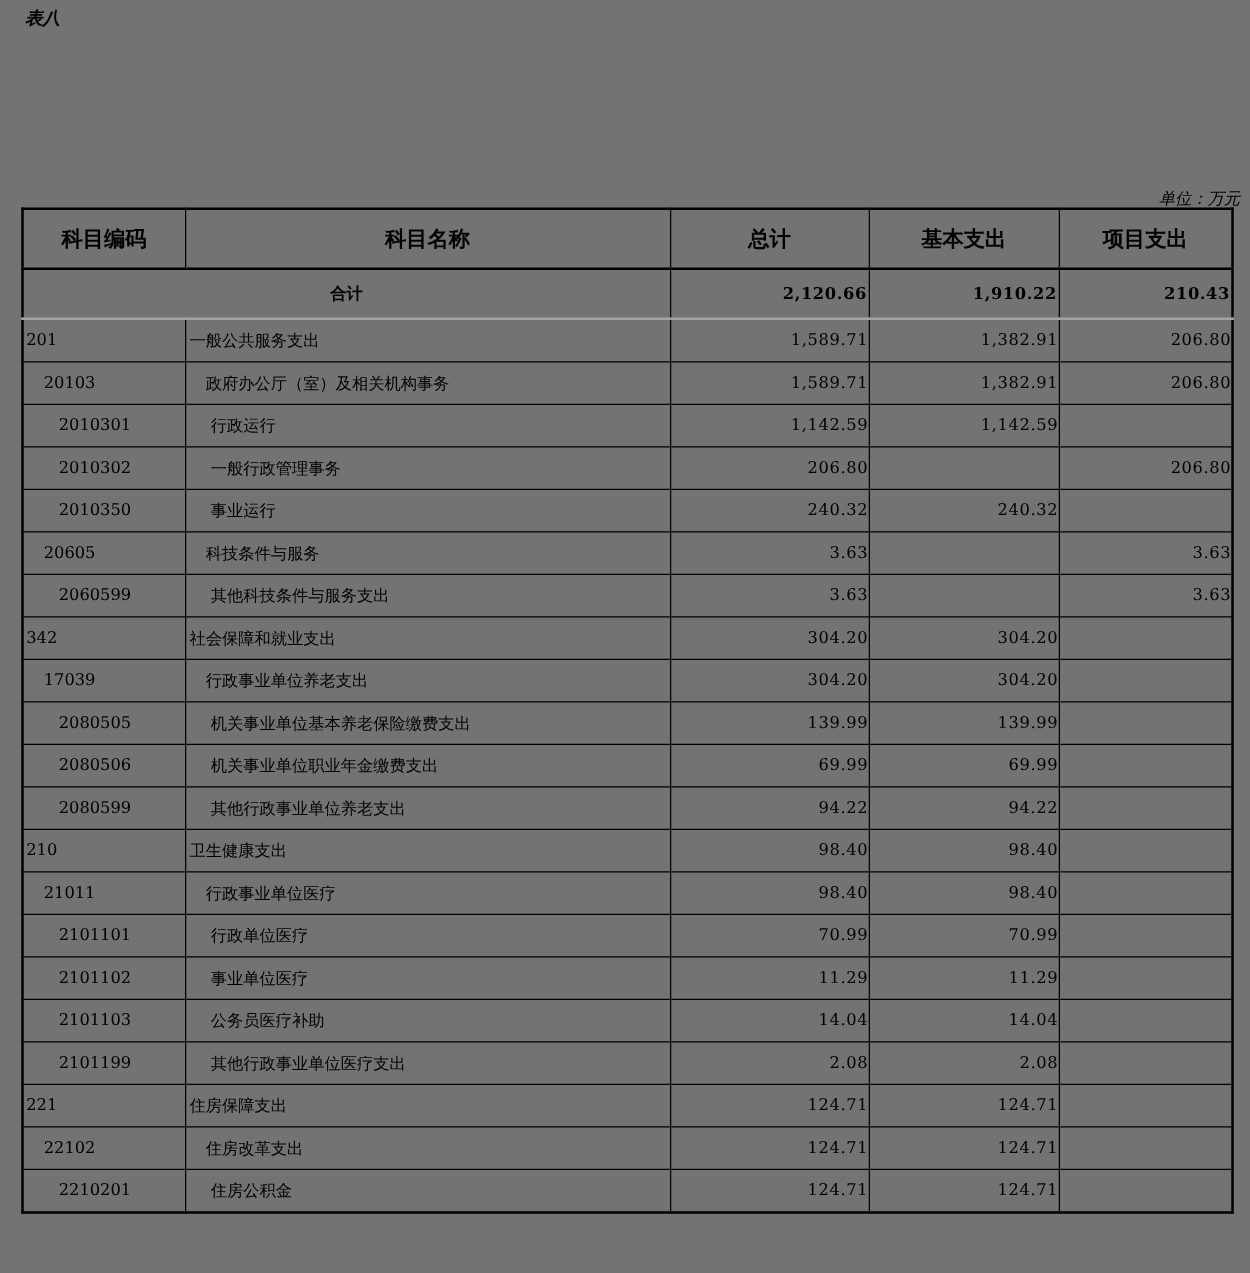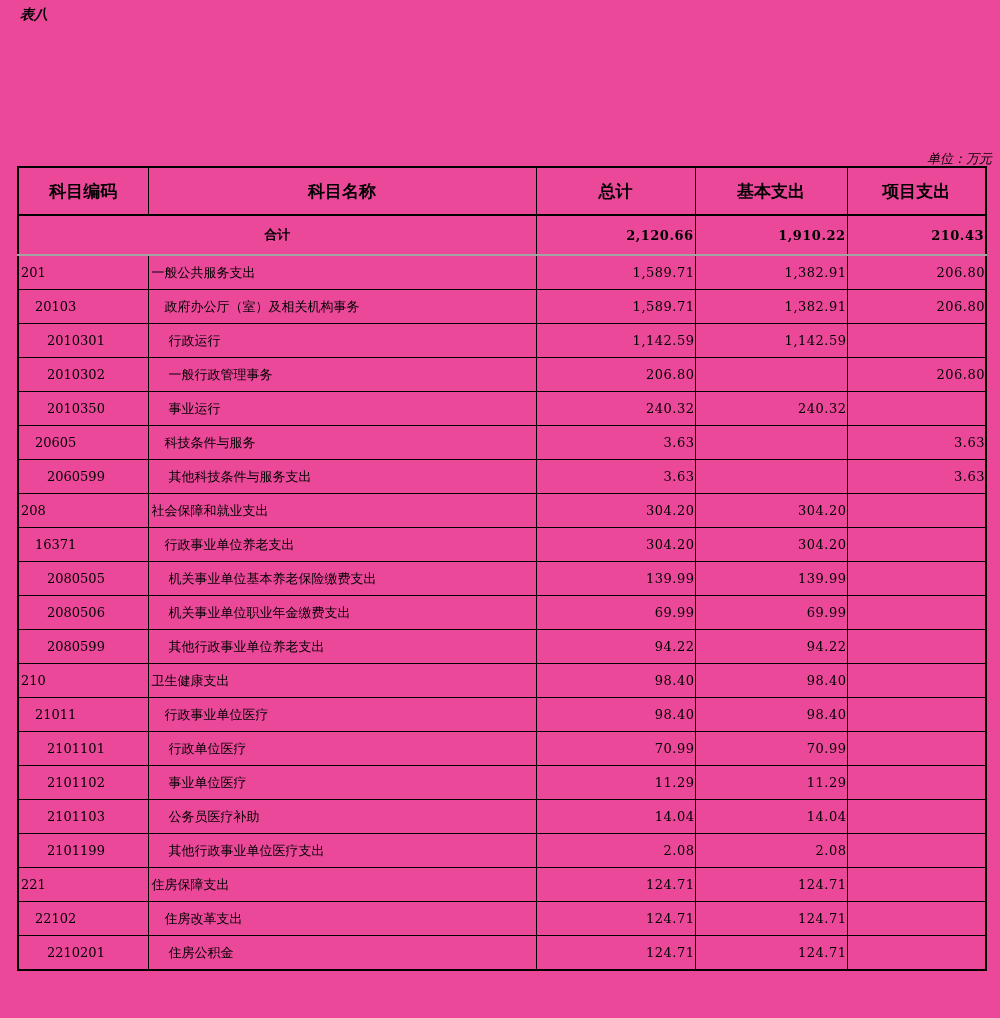--- a/index.html
+++ b/index.html
@@ -6,21 +6,21 @@
     margin: 0;
     padding: 0;
     background: #ffffff;
     color: #000000;
     font-family: "Liberation Serif", serif;
   }
   .page {
     position: relative;
     width: 1000px;
     height: 1018px;
-    background: #ec4899;
+    background: #737373;
     overflow: hidden;
   }
   .table-tag {
     position: absolute;
     left: 20px;
     top: 6px;
     font-size: 14px;
     font-weight: bold;
     font-style: italic;
     font-family: "Liberation Serif", serif;
@@ -175,28 +175,28 @@
           <td class="num">3.63</td>
         </tr>
         <tr>
           <td class="code lvl2">2060599</td>
           <td class="name lvl2">其他科技条件与服务支出</td>
           <td class="num">3.63</td>
           <td class="num"></td>
           <td class="num">3.63</td>
         </tr>
         <tr>
-          <td class="code lvl0">208</td>
+          <td class="code lvl0">342</td>
           <td class="name lvl0">社会保障和就业支出</td>
           <td class="num">304.20</td>
           <td class="num">304.20</td>
           <td class="num"></td>
         </tr>
         <tr>
-          <td class="code lvl1">16371</td>
+          <td class="code lvl1">17039</td>
           <td class="name lvl1">行政事业单位养老支出</td>
           <td class="num">304.20</td>
           <td class="num">304.20</td>
           <td class="num"></td>
         </tr>
         <tr>
           <td class="code lvl2">2080505</td>
           <td class="name lvl2">机关事业单位基本养老保险缴费支出</td>
           <td class="num">139.99</td>
           <td class="num">139.99</td>

